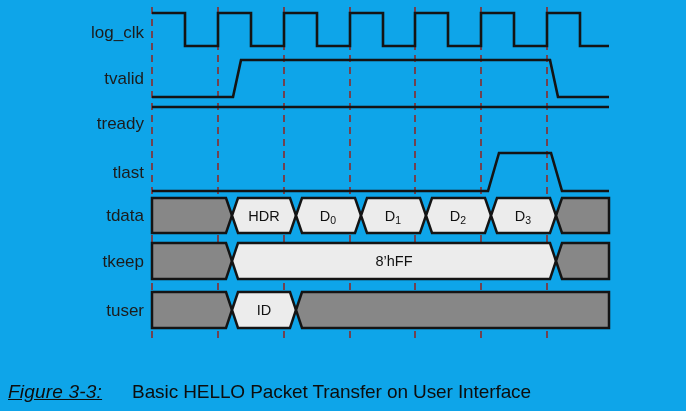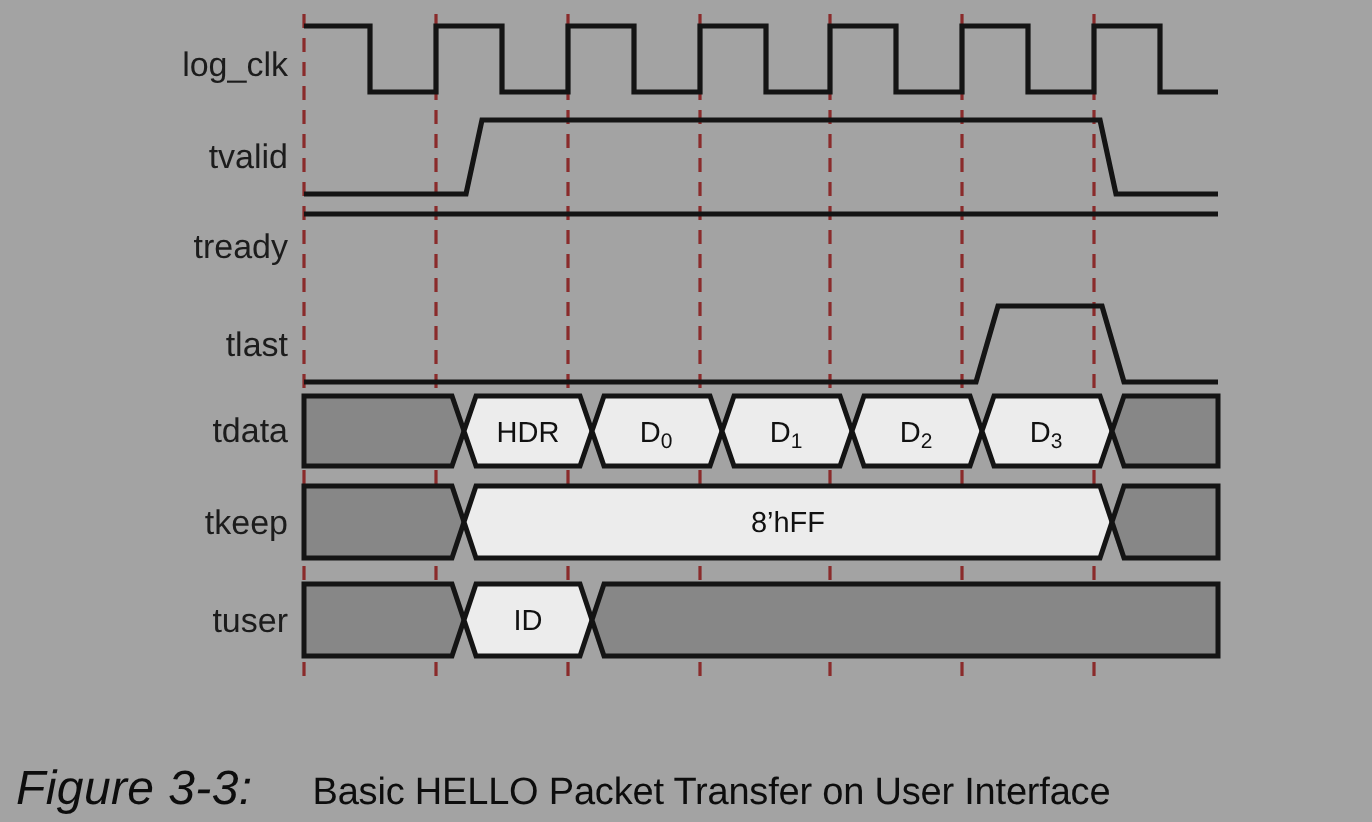--- a/index.html
+++ b/index.html
@@ -1,20 +1,20 @@
 <!DOCTYPE html>
 <html><head>
 <meta charset="utf-8">
 <style>
   html, body { margin: 0; padding: 0; background: #ffffff; }
   .figure-wrap {
     position: relative;
     width: 686px;
     height: 411px;
-    background: #a3a3a3;
+    background: #0ea5e9;
     font-family: "Liberation Sans", sans-serif;
     overflow: hidden;
   }
   .wave-svg { position: absolute; top: 0; left: 0; }
   .sig-label {
     font-family: "Liberation Sans", sans-serif;
     font-size: 17px;
     fill: #1c1c1c;
   }
   .bus-label {
@@ -25,22 +25,23 @@
   .bus-sub { font-size: 10.5px; }
   .caption {
     position: absolute;
     left: 8px;
     top: 381px;
     white-space: nowrap;
     color: #0d0d0d;
   }
   .caption .cap-label {
     font-style: italic;
-    font-size: 24px;
+    font-size: 19px;
     letter-spacing: 0.2px;
+    text-decoration: underline;
   }
   .caption .cap-title {
     font-weight: normal;
     font-size: 19px;
     margin-left: 30px;
     letter-spacing: -0.1px;
   }
 </style>
 </head>
 <body>

